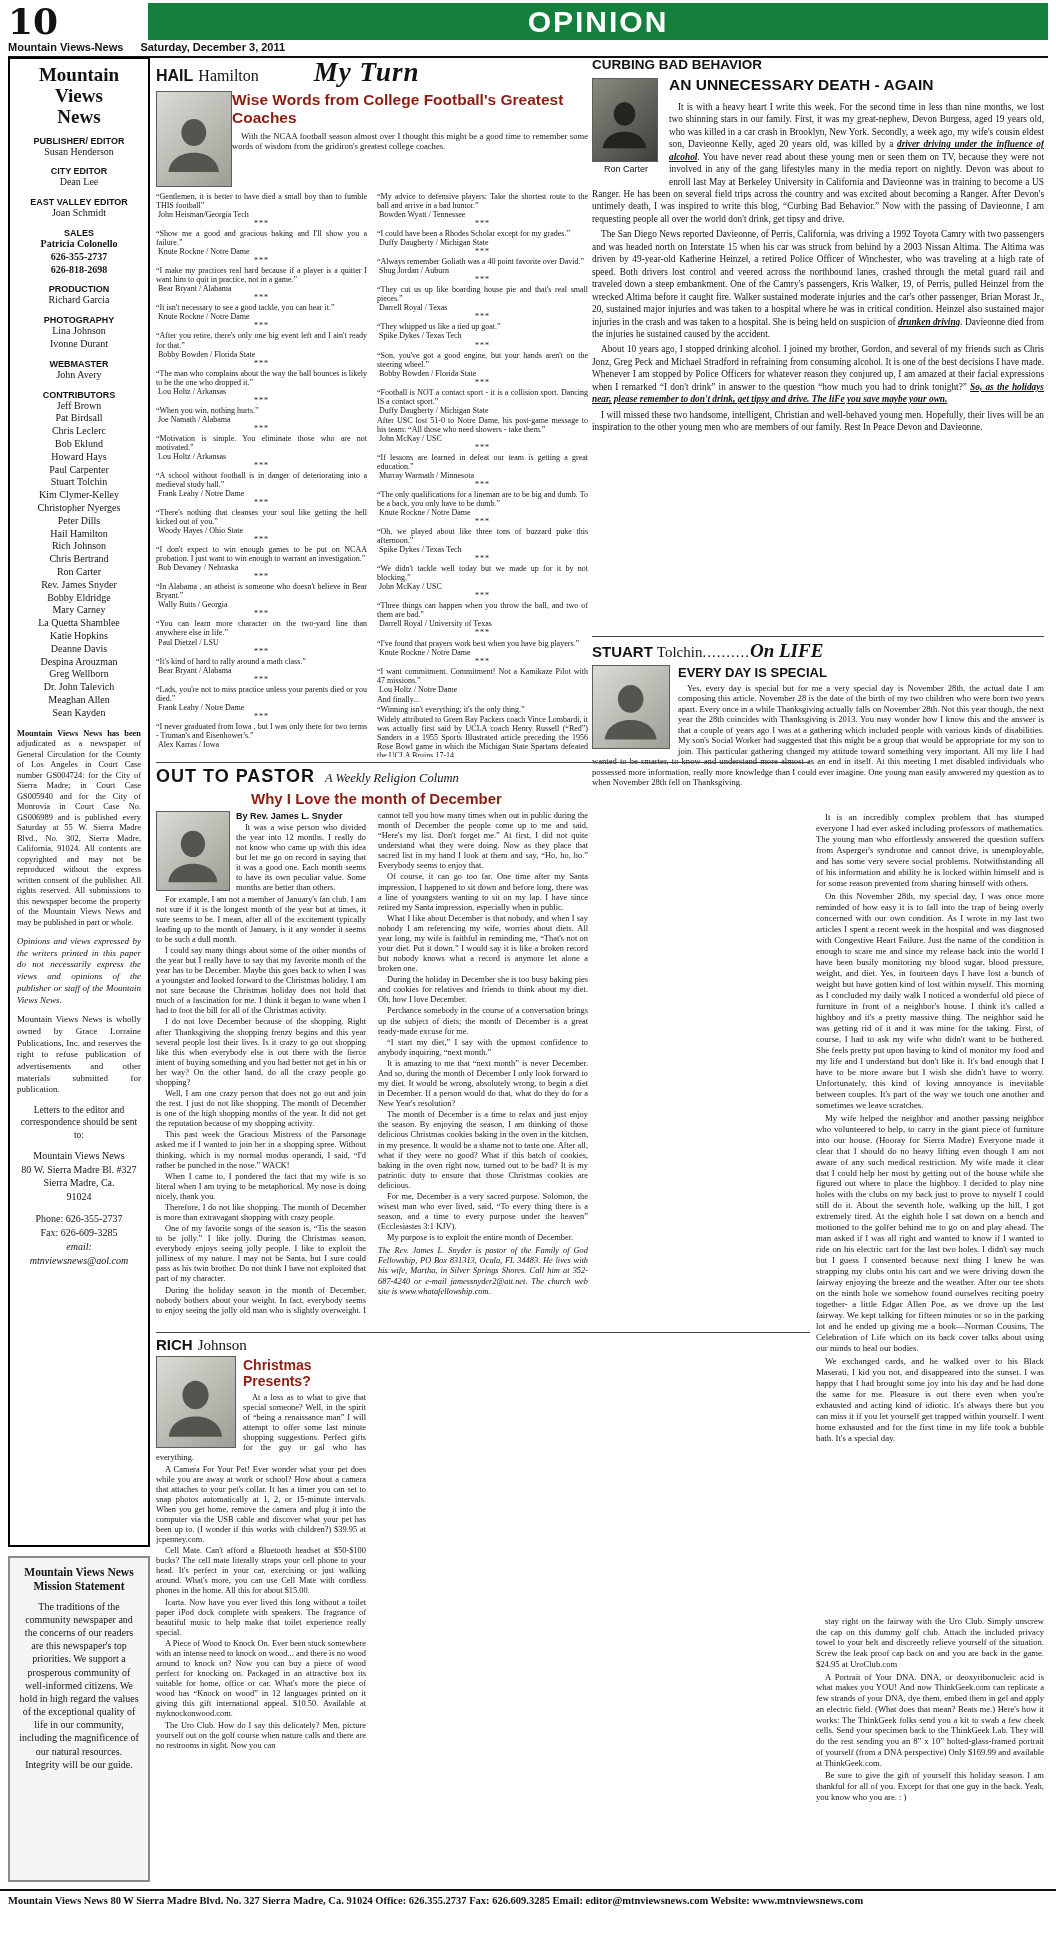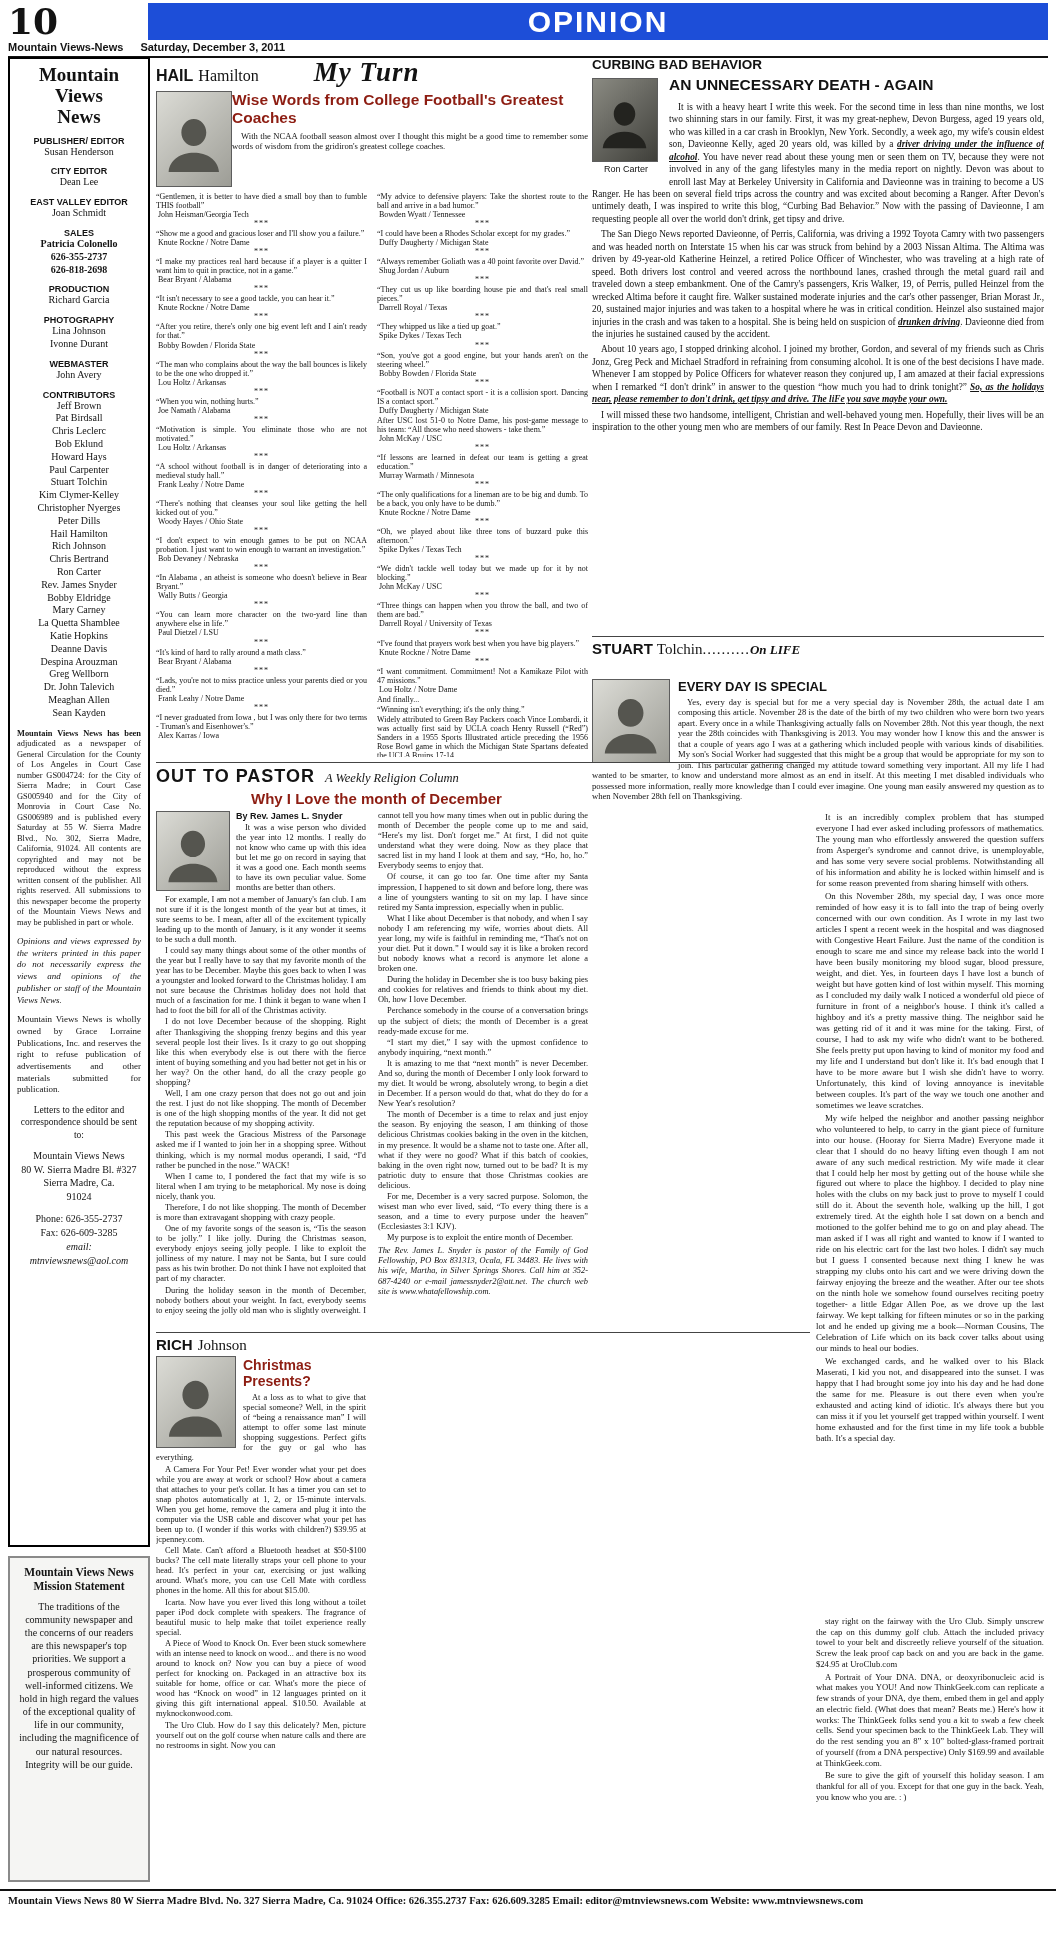--- a/index.html
+++ b/index.html
@@ -3,21 +3,21 @@
 <meta charset="utf-8">
 <style>
   * { margin:0; padding:0; box-sizing:border-box; }
   html,body { background:#d9d9d9; }
   .page { position:relative; width:1056px; height:1955px; background:#ffffff; margin:0 auto;
           overflow:hidden; color:#131313; font-family:"Liberation Serif", serif; }
   .abs { position:absolute; }
 
   
   #page-number { left:8px; top:0; font-size:36px; font-weight:bold; font-family:"DejaVu Serif", serif; }
-  #opinion-banner { left:148px; top:3px; width:900px; height:37px; background:#1d4ed8; color:#fff;
+  #opinion-banner { left:148px; top:3px; width:900px; height:37px; background:#15803d; color:#fff;
                     font-family:"Liberation Sans", sans-serif; font-weight:bold; font-size:30px;
                     line-height:37px; text-align:center; letter-spacing:2px; }
   #dateline { left:8px; top:41px; width:1040px; font-family:"Liberation Sans", sans-serif;
               font-weight:bold; font-size:11px; border-bottom:2px solid #111; padding-bottom:3px; }
   #dateline .dl-date { margin-left:14px; }
 
   
   #sidebar { left:8px; top:57px; width:142px; height:1490px; border:2px solid #000;
              padding:6px 7px; text-align:center; overflow:hidden; }
   .sb-title-line { font-size:19px; font-weight:bold; line-height:1.1; }
@@ -72,25 +72,25 @@
   
   #curbing { left:592px; top:57px; width:452px; height:574px; overflow:hidden; }
   .curb-kicker { font-family:"Liberation Sans", sans-serif; font-weight:bold; font-size:13.5px; margin-bottom:4px; }
   .curb-photo-wrap { float:left; width:68px; margin:2px 9px 2px 0; }
   .curb-title { font-family:"Liberation Sans", sans-serif; font-weight:bold; font-size:15.5px;
                 line-height:1.15; margin:2px 0 7px; }
   #curbing .jp { font-size:9.3px; line-height:1.34; margin-bottom:3px; }
 
   
   #stuart { left:592px; top:636px; width:452px; height:172px; overflow:hidden; border-top:1px solid #444; padding-top:3px; }
-  .stuart-kicker { display:flex; align-items:baseline; margin-bottom:21px; }
+  .stuart-kicker { display:flex; align-items:baseline; margin-bottom:3px; }
   .stuart-kicker .kb { font-size:15px; margin-right:4px; }
   .stuart-kicker .kn { font-size:15px; }
   .stuart-kicker .kd { font-size:15px; letter-spacing:1px; }
-  .stuart-kicker .kt { font-weight:bold; font-style:italic; font-size:13px; }
+  .stuart-kicker .kt { font-weight:bold; font-style:italic; font-size:19px; }
   .stuart-photo-wrap { float:left; width:78px; margin:0 8px 2px 0; }
   .stuart-title { font-family:"Liberation Sans", sans-serif; font-weight:bold; font-size:13px; margin:1px 0 3px; }
   #stuart .jp { font-size:8.6px; line-height:1.22; }
   #stuart-cont { left:816px; top:812px; width:228px; height:798px; overflow:hidden; }
   #stuart-cont .jp { font-size:8.8px; line-height:1.25; margin-bottom:2px; }
 
   
   #pastor { left:156px; top:762px; width:654px; height:566px; overflow:hidden; border-top:1px solid #444; padding-top:3px; }
   .pastor-kicker { display:flex; align-items:baseline; gap:10px; }
   .pastor-kicker .pk { font-family:"Liberation Sans", sans-serif; font-weight:bold; font-size:18px; letter-spacing:1px; }
@@ -221,21 +221,21 @@
       </div>
     </div>
     <div class="mt-cols">
       <div class="qcol">
           <div class="qitem">
           <div class="q">“Gentlemen, it is better to have died a small boy than to fumble THIS football”</div>
           <div class="qa">John Heisman/Georgia Tech</div>
           <div class="qs">***</div>
         </div>
           <div class="qitem">
-          <div class="q">“Show me a good and gracious loser and I'll show you a failure.”</div>
+          <div class="q">“Show me a good and gracious baking and I'll show you a failure.”</div>
           <div class="qa">Knute Rockne / Notre Dame</div>
           <div class="qs">***</div>
         </div>
           <div class="qitem">
           <div class="q">“I make my practices real hard because if a player is a quitter I want him to quit in practice, not in a game.”</div>
           <div class="qa">Bear Bryant / Alabama</div>
           <div class="qs">***</div>
         </div>
           <div class="qitem">
           <div class="q">“It isn't necessary to see a good tackle, you can hear it.”</div>

